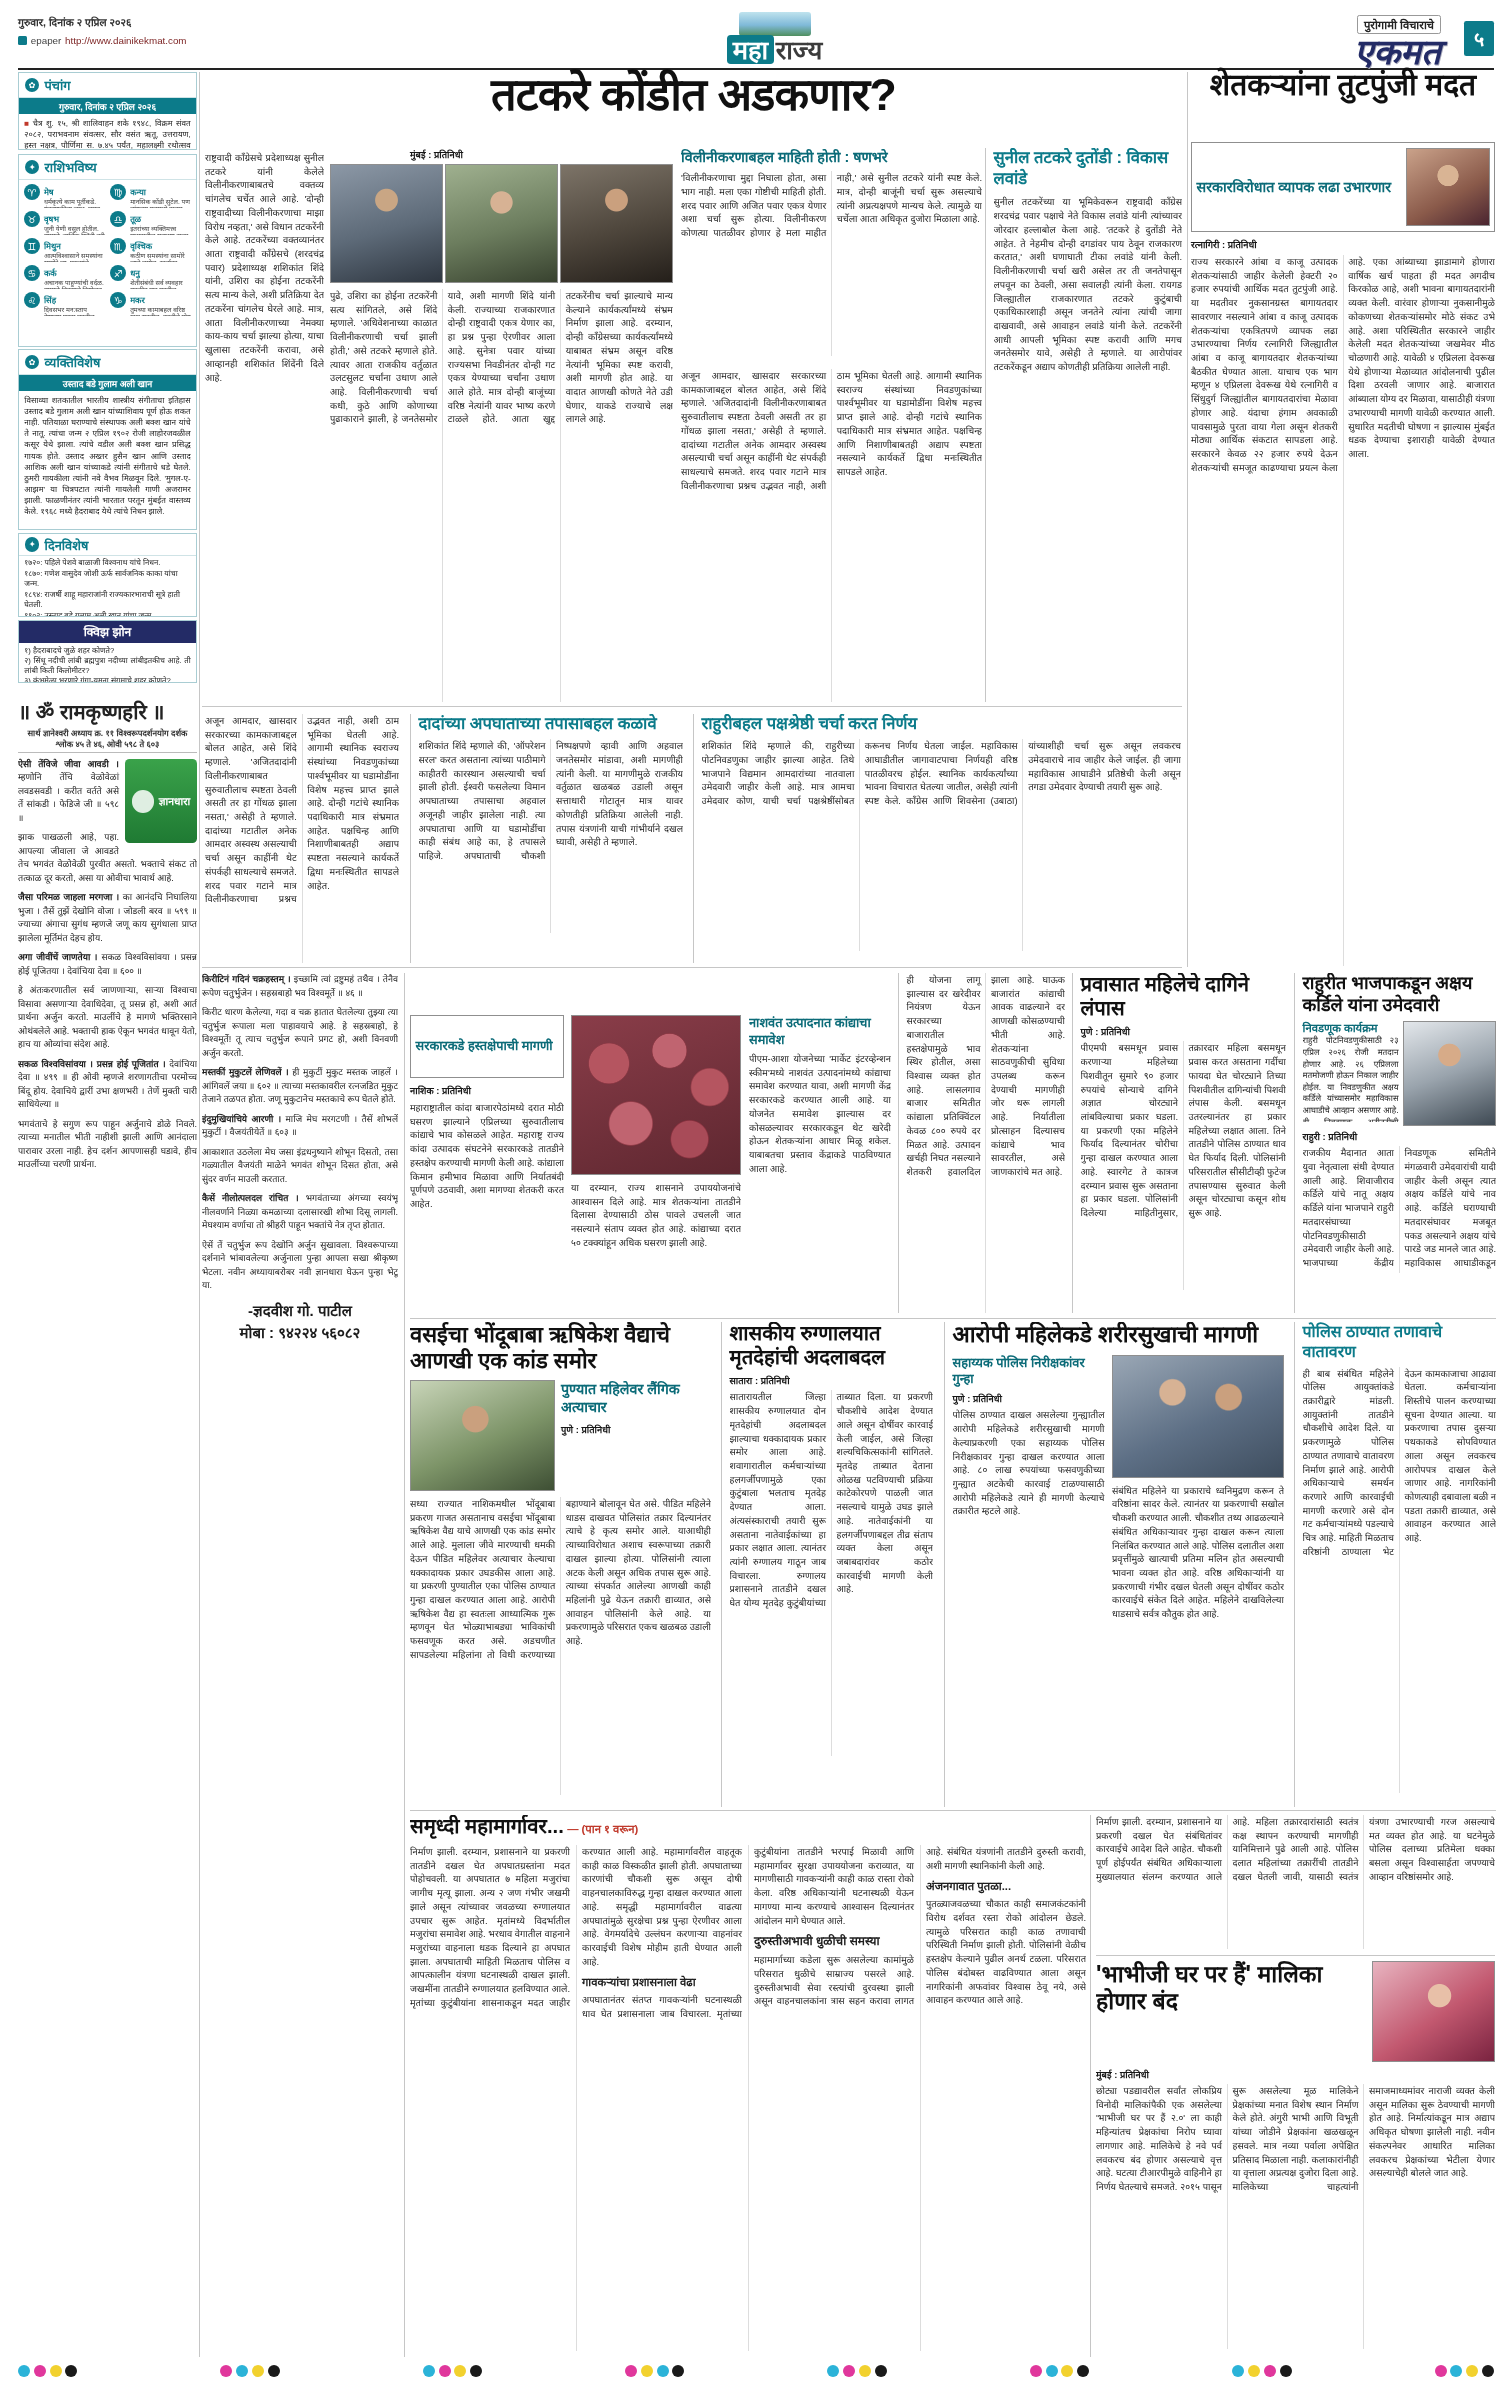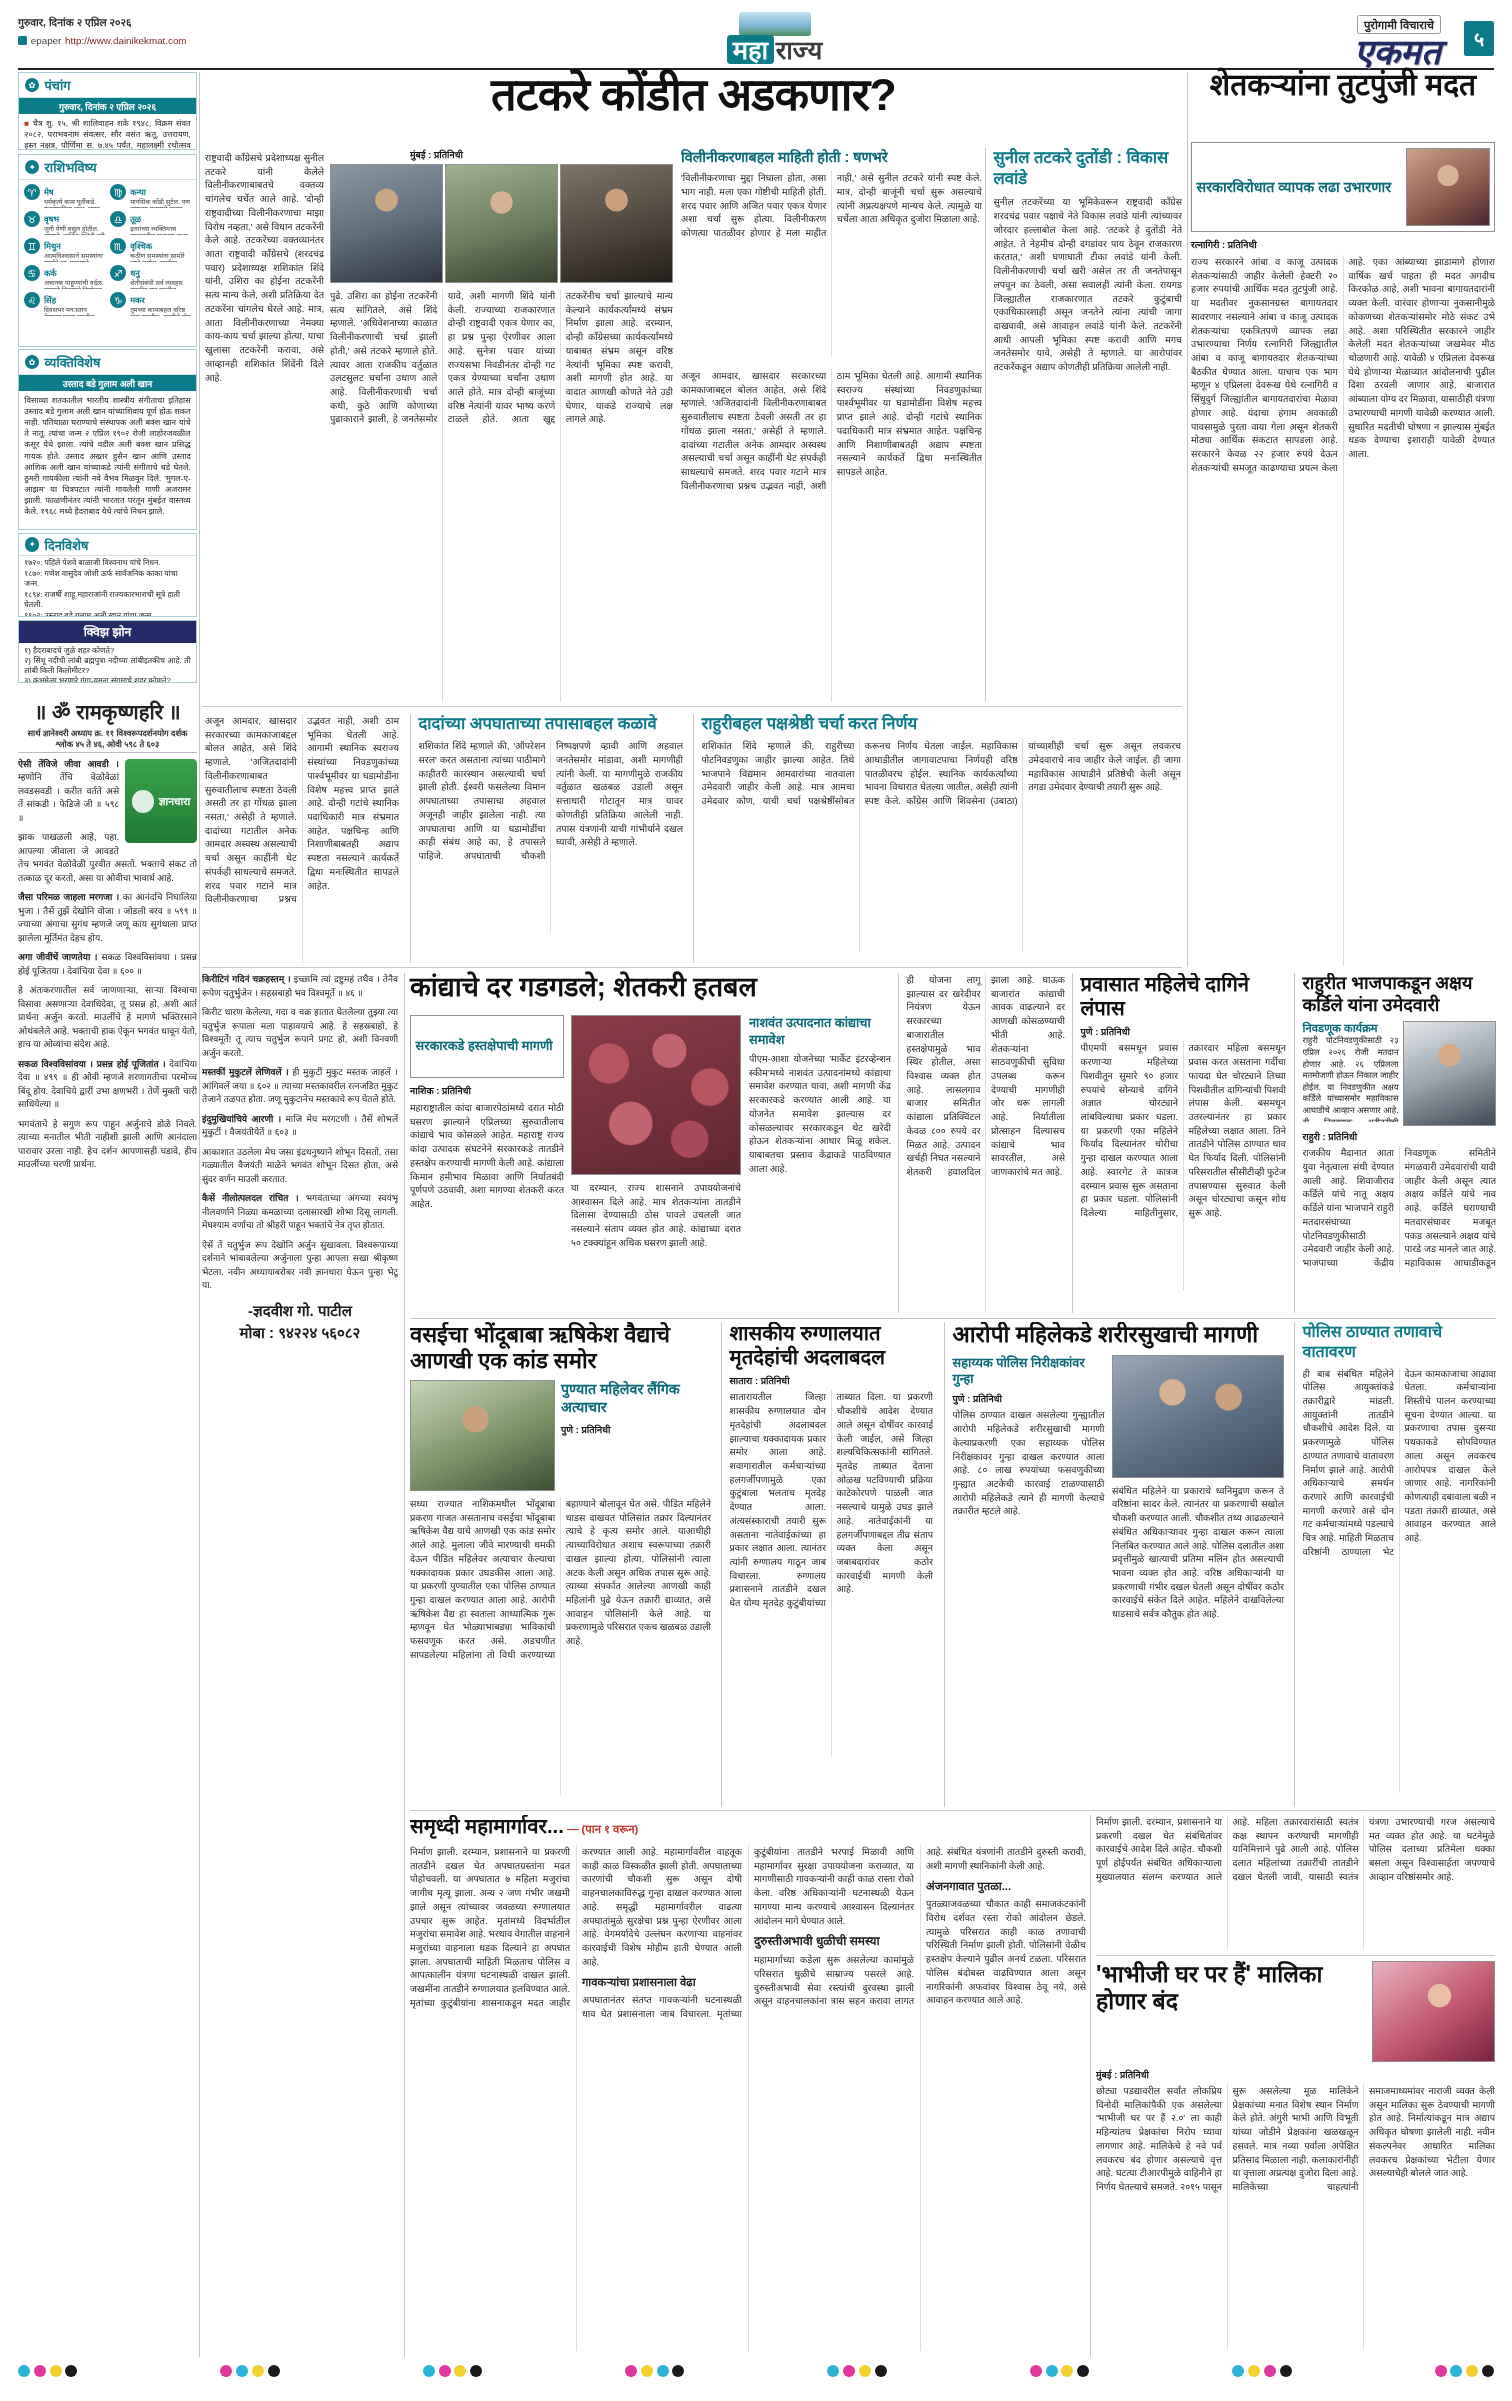--- a/index.html
+++ b/index.html
@@ -39,21 +39,21 @@
 .bullet{color:#c0392b;margin-right:2.3px}
 .rgrid{column-count:2;column-gap:4.5px;padding:3.8px 4.5px;height:164px}
 .ritem{display:flex;gap:3.8px;margin-bottom:3px;break-inside:avoid;height:24px;overflow:hidden}
 .rico{width:16.6px;height:16.6px;min-width:16.6px;border-radius:50%;background:#0c7b8a;color:#fff;display:flex;align-items:center;justify-content:center;font-size:9.8px}
 .rname{font-weight:bold;color:#0c7b8a;font-size:8.3px;line-height:1.1}
 .rtext{font-size:6.5px;color:#444;line-height:1.15}
 .dinitem{font-size:7.7px;line-height:1.3;margin-bottom:0.8px}
 .quizhead{background:#232b66;color:#fff;font-weight:bold;font-size:12px;text-align:center;padding:2.3px}
 .quizbody{padding:3px 5.3px;font-size:7.7px;line-height:1.32;text-align:justify}
 
-.ramtitle{font-size:20.3px;font-weight:bold;text-align:center;color:#222;padding:3px 0 1.5px 0}
+.ramtitle{font-size:20.3px;font-weight:bold;color:#222;padding:3px 0 1.5px 0}
 .ramintro{font-size:8.3px;font-weight:bold;text-align:center;color:#333;border-bottom:0.8px solid #bbb;padding-bottom:3.8px;margin-bottom:4.5px}
 .ram p{font-size:9px;line-height:1.5;text-align:justify;margin-bottom:6px}
 .ram .ph{font-weight:bold}
 .jnan{float:right;width:72px;height:84px;background:linear-gradient(180deg,#3aa24a,#1f7a33);border-radius:4.5px;margin:1.5px 0 4.5px 6px;color:#fff;display:flex;flex-direction:row;align-items:center;justify-content:center;gap:4.5px}
 .jnan-fig{width:22.6px;height:22.6px;border-radius:50%;background:#fff;opacity:.85}
 .jnan-label{font-weight:bold;font-size:10.5px}
 .ramsign{text-align:center;font-weight:bold;font-size:15px;margin-top:7.5px}
 
 .hl-lead{font-size:45px;font-weight:800;text-align:center;color:#101010;letter-spacing:-0.8px;line-height:1.0}
 .hl-sub{font-size:16px;font-weight:bold;color:#8a3a24}
@@ -277,21 +277,20 @@
   </div>
 
   <div class="abs bl" style="left:693px;top:714px;width:488px;height:249px;overflow:hidden">
     <div class="hl-teal" style="margin-bottom:4.5px">राहुरीबहल पक्षश्रेष्ठी चर्चा करत निर्णय</div>
     <div class="bt c3" style="height:212px">शशिकांत शिंदे म्हणाले की, राहुरीच्या पोटनिवडणुका जाहीर झाल्या आहेत. तिथे भाजपाने विद्यमान आमदारांच्या नातवाला उमेदवारी जाहीर केली आहे. मात्र आमचा उमेदवार कोण, याची चर्चा पक्षश्रेष्ठींसोबत करूनच निर्णय घेतला जाईल. महाविकास आघाडीतील जागावाटपाचा निर्णयही वरिष्ठ पातळीवरच होईल. स्थानिक कार्यकर्त्यांच्या भावना विचारात घेतल्या जातील, असेही त्यांनी स्पष्ट केले. काँग्रेस आणि शिवसेना (उबाठा) यांच्याशीही चर्चा सुरू असून लवकरच उमेदवाराचे नाव जाहीर केले जाईल. ही जागा महाविकास आघाडीने प्रतिष्ठेची केली असून तगडा उमेदवार देण्याची तयारी सुरू आहे.</div>
   </div>
 
   <div class="hr" style="left:202px;top:967px;width:980px"></div>
   <div class="vr" style="left:404px;top:973px;height:1384px"></div>
 
-  <div class="abs hl-lg" style="left:410px;top:973px;width:482px;height:35px">कांद्याचे दर गडगडले; शेतकरी हतबल</div>
   <div class="abs boxed" style="left:410px;top:1015px;width:154px;height:63px;display:flex;align-items:center">
     <div class="subboxtitle">सरकारकडे हस्तक्षेपाची मागणी</div>
   </div>
   <div class="abs byline" style="left:410px;top:1084px;width:154px">नाशिक : प्रतिनिधी</div>
   <div class="abs bt" style="left:410px;top:1101px;width:154px;height:212px">महाराष्ट्रातील कांदा बाजारपेठांमध्ये दरात मोठी घसरण झाल्याने एप्रिलच्या सुरुवातीलाच कांद्याचे भाव कोसळले आहेत. महाराष्ट्र राज्य कांदा उत्पादक संघटनेने सरकारकडे तातडीने हस्तक्षेप करण्याची मागणी केली आहे. कांद्याला किमान हमीभाव मिळावा आणि निर्यातबंदी पूर्णपणे उठवावी, अशा मागण्या शेतकरी करत आहेत.</div>
   <div class="abs photo ph-onion" style="left:571px;top:1015px;width:170px;height:160px"></div>
   <div class="abs bt" style="left:571px;top:1181px;width:170px;height:133px">या दरम्यान, राज्य शासनाने उपाययोजनांचे आश्वासन दिले आहे. मात्र शेतकऱ्यांना तातडीने दिलासा देण्यासाठी ठोस पावले उचलली जात नसल्याने संताप व्यक्त होत आहे. कांद्याच्या दरात ५० टक्क्यांहून अधिक घसरण झाली आहे.</div>
   <div class="abs" style="left:749px;top:1015px;width:142px;height:298px;overflow:hidden">
     <div class="subboxtitle" style="text-align:left;margin-bottom:3.8px">नाशवंत उत्पादनात कांद्याचा समावेश</div>
     <div class="bt" style="height:238px">पीएम-आशा योजनेच्या 'मार्केट इंटरव्हेन्शन स्कीम'मध्ये नाशवंत उत्पादनांमध्ये कांद्याचा समावेश करण्यात यावा, अशी मागणी केंद्र सरकारकडे करण्यात आली आहे. या योजनेत समावेश झाल्यास दर कोसळल्यावर सरकारकडून थेट खरेदी होऊन शेतकऱ्यांना आधार मिळू शकेल. याबाबतचा प्रस्ताव केंद्राकडे पाठविण्यात आला आहे.</div>

